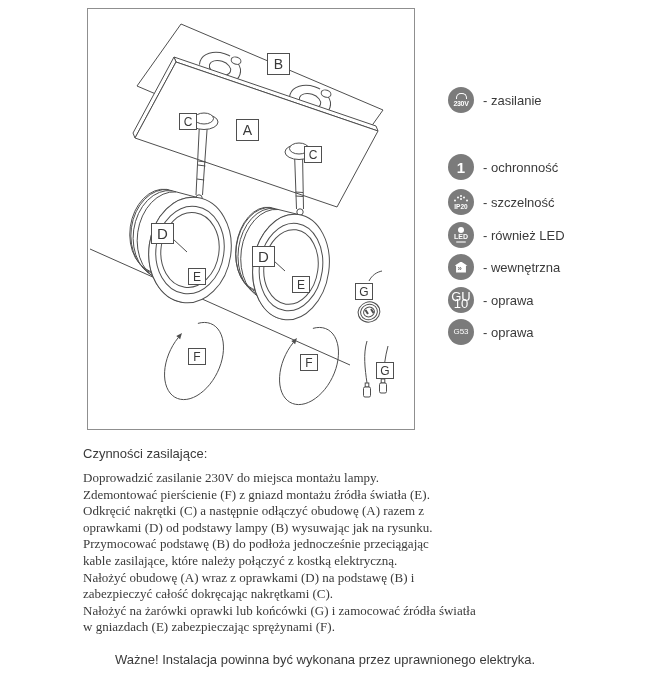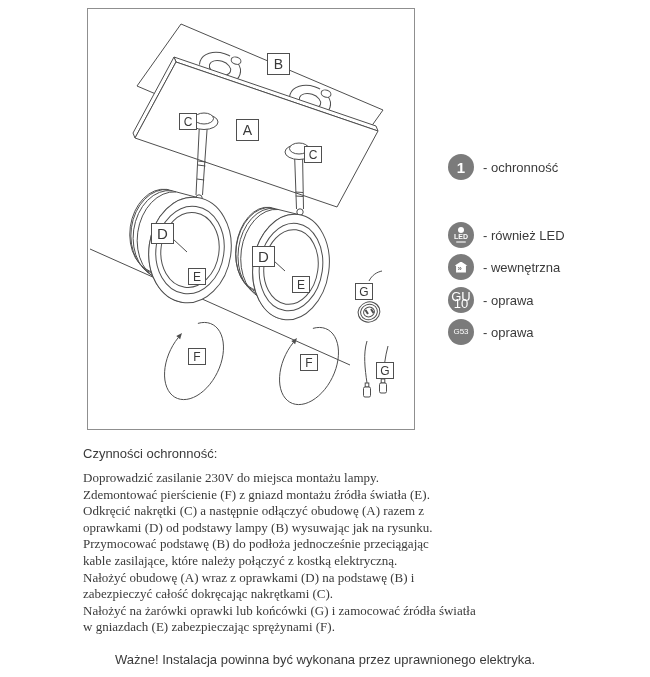--- a/index.html
+++ b/index.html
@@ -155,29 +155,43 @@
     <div class="dlabel dl-d" style="left:63px;top:214px">D</div>
     <div class="dlabel dl-d" style="left:164px;top:237px">D</div>
     <div class="dlabel dl-s" style="left:100px;top:259px">E</div>
     <div class="dlabel dl-s" style="left:204px;top:267px">E</div>
     <div class="dlabel dl-s" style="left:100px;top:339px">F</div>
     <div class="dlabel dl-s" style="left:212px;top:345px">F</div>
     <div class="dlabel dl-s" style="left:267px;top:274px">G</div>
     <div class="dlabel dl-s" style="left:288px;top:353px">G</div>
   </div>
 
+  <div class="lrow" style="top:87px">
+    <div class="licon">
+      <div class="plug"></div>
+      <span class="t230">230V</span>
+    </div>
+    <span class="llabel">- zasilanie</span>
+  </div>
 
 
   <div class="lrow" style="top:154px">
     <div class="licon">
       <span class="t1">1</span>
     </div>
     <span class="llabel">- ochronność</span>
   </div>
 
+  <div class="lrow" style="top:189px">
+    <div class="licon">
+      <div class="drops"></div>
+      <span class="tip20">IP20</span>
+    </div>
+    <span class="llabel">- szczelność</span>
+  </div>
 
   <div class="lrow" style="top:222px">
     <div class="licon">
       <div class="ldot"></div>
       <span class="tled">LED</span>
       <div class="lsub"></div>
     </div>
     <span class="llabel">- również LED</span>
   </div>
 
@@ -198,21 +212,21 @@
     <span class="llabel">- oprawa</span>
   </div>
 
   <div class="lrow" style="top:319px">
     <div class="licon">
       <span class="tg53">G53</span>
     </div>
     <span class="llabel">- oprawa</span>
   </div>
 
-  <div class="heading">Czynności ochronność:</div>
+  <div class="heading">Czynności zasilające:</div>
   <div class="bodytext">Doprowadzić zasilanie 230V do miejsca montażu lampy.
 Zdemontować pierścienie (F) z gniazd montażu źródła światła (E).
 Odkręcić nakrętki (C) a następnie odłączyć obudowę (A) razem z
 oprawkami (D) od podstawy lampy (B) wysuwając jak na rysunku.
 Przymocować podstawę (B) do podłoża jednocześnie przeciągając
 kable zasilające, które należy połączyć z kostką elektryczną.
 Nałożyć obudowę (A) wraz z oprawkami (D) na podstawę (B) i
 zabezpieczyć całość dokręcając nakrętkami (C).
 Nałożyć na żarówki oprawki lub końcówki (G) i zamocować źródła światła
 w gniazdach (E) zabezpieczając sprężynami (F).</div>

